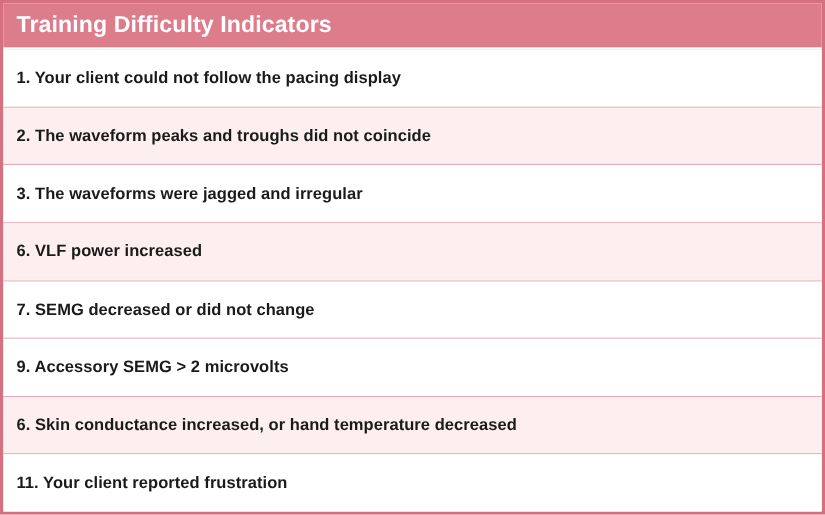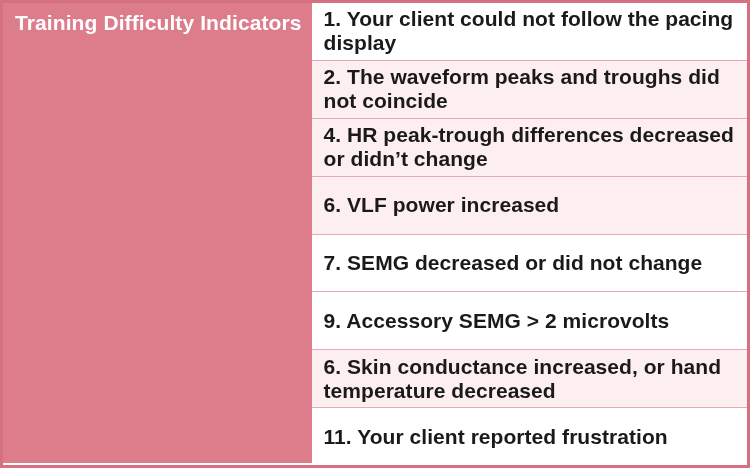--- a/index.html
+++ b/index.html
@@ -13,21 +13,21 @@
     font-family: "Liberation Sans", sans-serif;
     -webkit-font-smoothing: antialiased;
   }
   .table-wrap {
     box-sizing: border-box;
     width: 750px;
     height: 468px;
     border: 3px solid #d4707f;
     background: #ffffff;
     display: flex;
-    flex-direction: row;
+    flex-direction: column;
   }
   .header-row {
     background: #dd7d8c;
     color: #ffffff;
     font-weight: bold;
     font-size: 21px;
     line-height: 1;
     padding: 9px 10px 10px 12px;
     letter-spacing: 0.1px;
     flex: 0 0 auto;
@@ -36,21 +36,21 @@
   .rows {
     flex: 1 1 auto;
     display: flex;
     flex-direction: column;
   }
   .row {
     flex: 1 1 0;
     display: flex;
     align-items: center;
     padding: 0 10px 0 12px;
-    font-size: 21px;
+    font-size: 15px;
     font-weight: bold;
     color: #1a1a1a;
     border-bottom: 1.5px solid #e9a9b4;
     box-sizing: border-box;
     letter-spacing: 0.05px;
   }
   .row:last-child {
     border-bottom: none;
   }
   .row.odd {
@@ -70,22 +70,22 @@
 
   <div class="header-row">Training Difficulty Indicators</div>
 
   <div class="rows">
     <div class="row odd">
       <span class="row-text"><span>1.</span> <span>Your client could not follow the pacing display</span></span>
     </div>
     <div class="row even">
       <span class="row-text"><span>2.</span> <span>The waveform peaks and troughs did not coincide</span></span>
     </div>
-    <div class="row even">
-      <span class="row-text"><span>4.</span> <span>HR peak-trough differences decreased or didn’t change</span></span>
+    <div class="row odd">
+      <span class="row-text"><span>3.</span> <span>The waveforms were jagged and irregular</span></span>
     </div>
     <div class="row even">
       <span class="row-text"><span>6.</span> <span>VLF power increased</span></span>
     </div>
     <div class="row odd">
       <span class="row-text"><span>7.</span> <span>SEMG decreased or did not change</span></span>
     </div>
     <div class="row odd">
       <span class="row-text"><span>9.</span> <span>Accessory SEMG &gt; 2 microvolts</span></span>
     </div>

